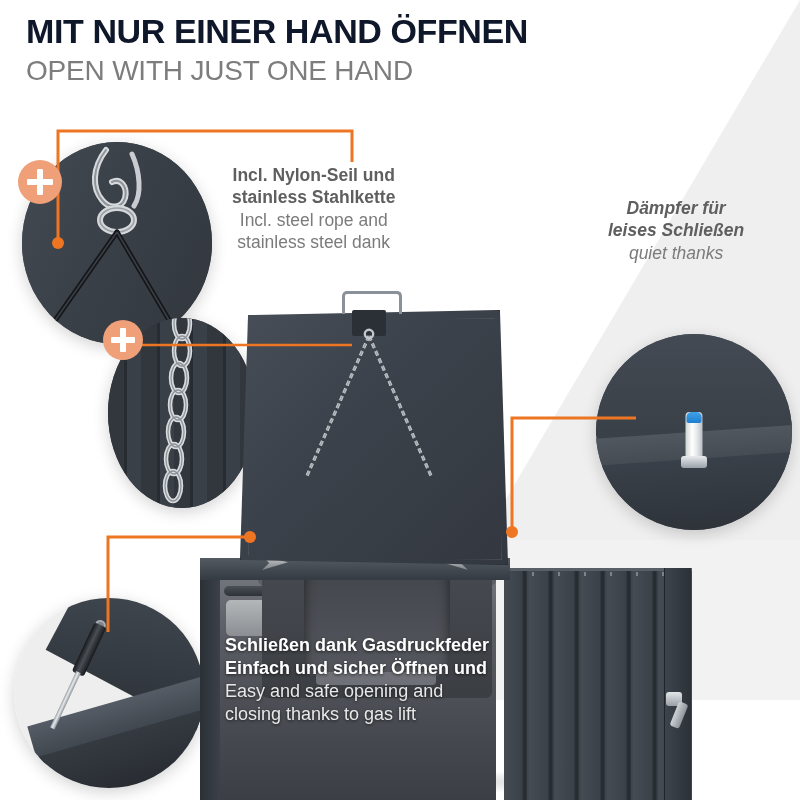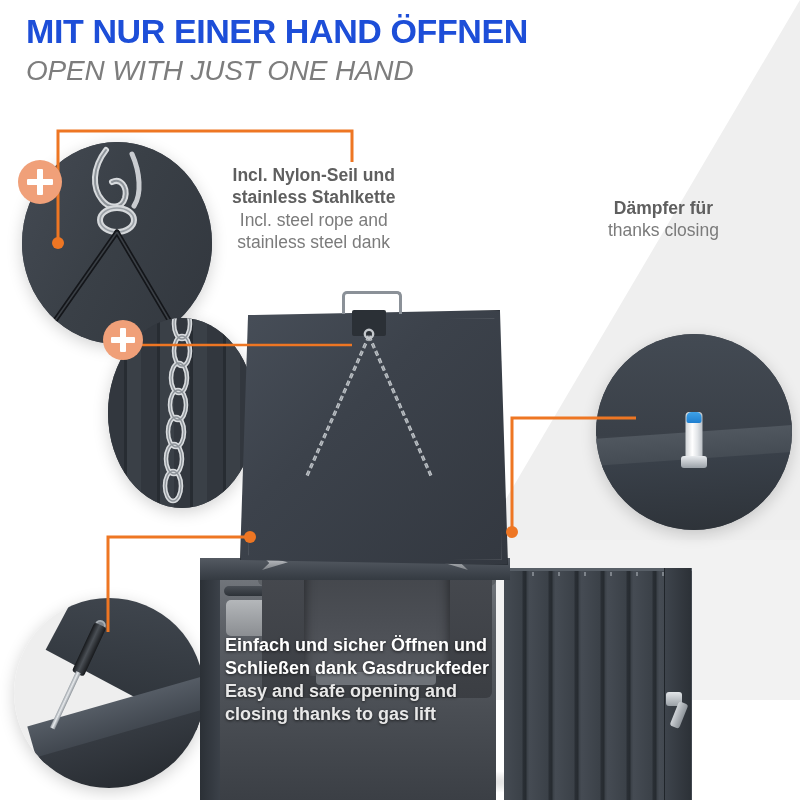--- a/index.html
+++ b/index.html
@@ -19,38 +19,38 @@
     z-index:0;
   }
   .bg-wedge2{
     position:absolute;right:0;top:540px;width:340px;height:160px;
     background:#f2f2f2;z-index:0;
   }
 
   
   .head-wrap{position:absolute;left:26px;top:14px;z-index:40;}
   .h1{
-    font-size:34px;font-weight:bold;color:#1d4ed8;letter-spacing:-0.4px;
+    font-size:34px;font-weight:bold;color:#0f172a;letter-spacing:-0.4px;
     line-height:1.0;white-space:nowrap;
   }
   .h2{
     font-size:28px;font-weight:normal;color:#7d7d7d;letter-spacing:-0.2px;
-    line-height:1.0;margin-top:9px;white-space:nowrap;font-style:italic;
+    line-height:1.0;margin-top:9px;white-space:nowrap;
   }
 
   
   .callout{position:absolute;z-index:40;text-align:center;}
   .co-de{font-size:17.5px;font-weight:bold;color:#5f5f5f;line-height:1.28;white-space:nowrap;}
   .co-en{font-size:17.5px;font-weight:normal;color:#7b7b7b;line-height:1.28;white-space:nowrap;}
 
   #callout-rope{left:232px;top:164px;}
-  #callout-damper{left:608px;top:197px;}
+  #callout-damper{left:608px;top:197px;font-style:italic;}
   #callout-gas{left:225px;top:634px;text-align:left;}
   #callout-gas .co-de{color:#ffffff;font-size:18px;text-shadow:0 1px 3px rgba(0,0,0,.65);}
-  #callout-gas .co-en{color:#e8e8e8;font-size:18px;text-shadow:0 1px 3px rgba(0,0,0,.65);font-weight:bold;}
+  #callout-gas .co-en{color:#e8e8e8;font-size:18px;text-shadow:0 1px 3px rgba(0,0,0,.65);}
 
   
   .svg-lines{position:absolute;inset:0;width:800px;height:800px;z-index:35;pointer-events:none;}
 
   
   .plus-badge{
     position:absolute;border-radius:50%;background:#f0a079;
     z-index:45;display:flex;align-items:center;justify-content:center;
   }
   .plus-badge::before,.plus-badge::after{
@@ -351,23 +351,24 @@
 
   <div class="callout" id="callout-rope">
     <div class="co-de">Incl. Nylon-Seil und</div>
     <div class="co-de">stainless Stahlkette</div>
     <div class="co-en">Incl. steel rope and</div>
     <div class="co-en">stainless steel dank</div>
   </div>
 
   <div class="callout" id="callout-damper">
     <div class="co-de">Dämpfer für</div>
-    <div class="co-en">thanks closing</div>
+    <div class="co-de">leises Schließen</div>
+    <div class="co-en">quiet thanks</div>
   </div>
 
   <div class="callout" id="callout-gas">
+    <div class="co-de">Schließen dank Gasdruckfeder</div>
     <div class="co-de">Einfach und sicher Öffnen und</div>
-    <div class="co-de">Schließen dank Gasdruckfeder</div>
     <div class="co-en">Easy and safe opening and</div>
     <div class="co-en">closing thanks to gas lift</div>
   </div>
 
 </div>
 
 </body></html>

